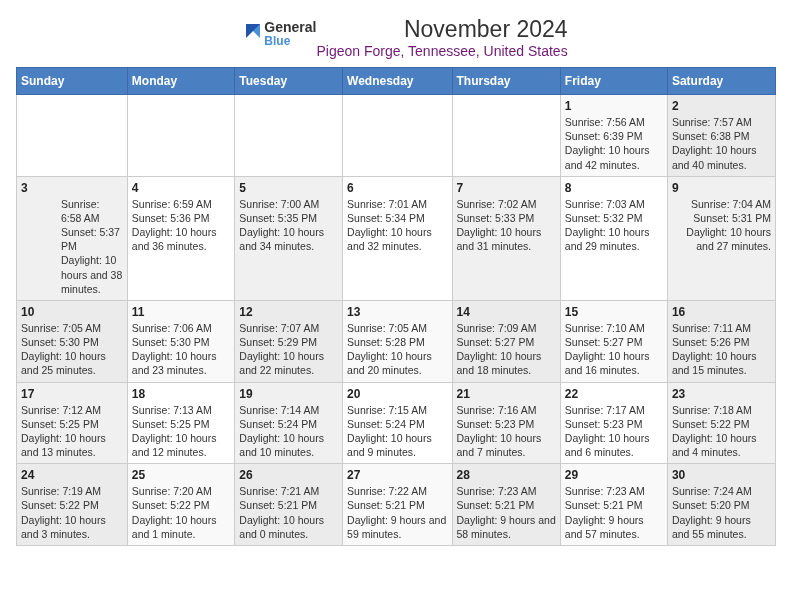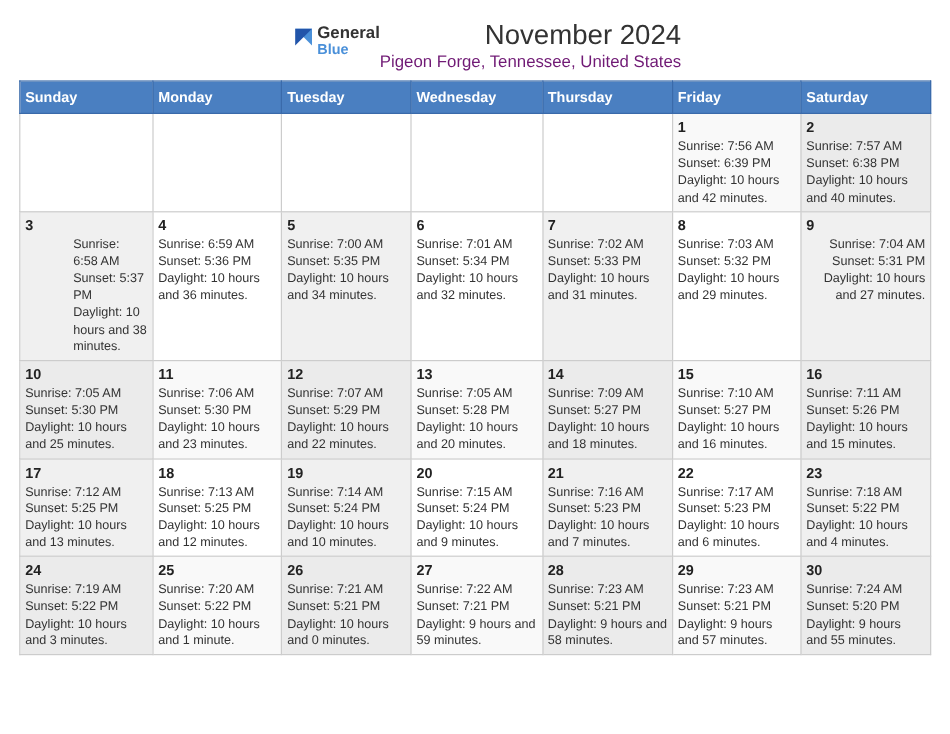--- a/index.html
+++ b/index.html
@@ -299,21 +299,21 @@
         </td>
         <td>
           <div class="day-number">26</div>
           <div class="day-info" style="white-space: pre-line;">Sunrise: 7:21 AM
 Sunset: 5:21 PM
 Daylight: 10 hours and 0 minutes.</div>
         </td>
         <td>
           <div class="day-number">27</div>
           <div class="day-info" style="white-space: pre-line;">Sunrise: 7:22 AM
-Sunset: 7:21 PM
+Sunset: 5:21 PM
 Daylight: 9 hours and 59 minutes.</div>
         </td>
         <td>
           <div class="day-number">28</div>
           <div class="day-info" style="white-space: pre-line;">Sunrise: 7:23 AM
 Sunset: 5:21 PM
 Daylight: 9 hours and 58 minutes.</div>
         </td>
         <td>
           <div class="day-number">29</div>

